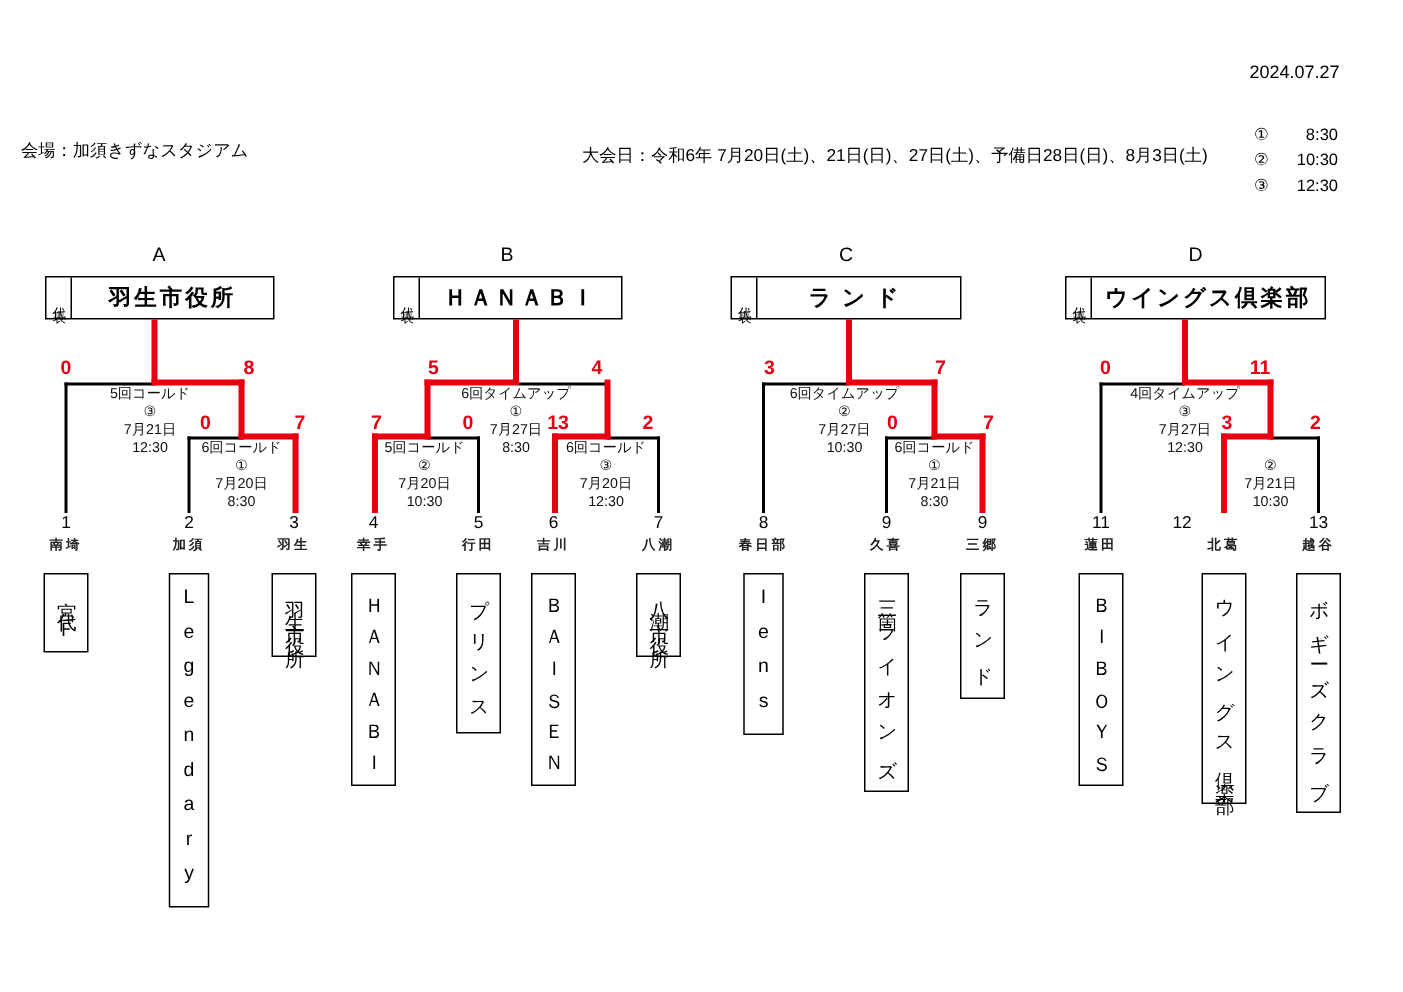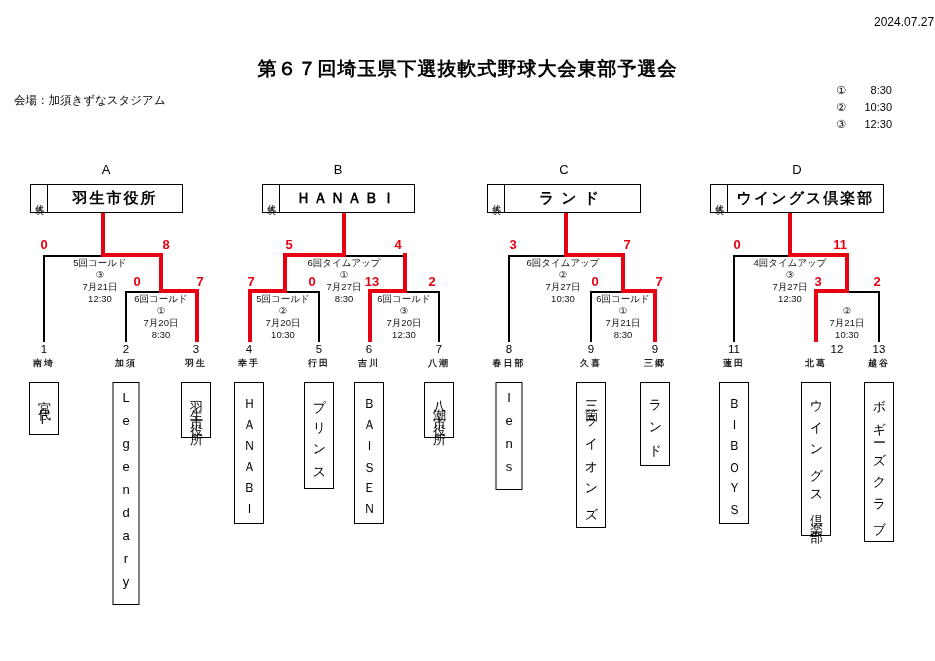--- a/index.html
+++ b/index.html
@@ -1,20 +1,20 @@
 <!DOCTYPE html>
 <html><head>
 <meta charset="utf-8">
 <style>
   * { margin:0; padding:0; box-sizing:border-box; }
   html,body { background:#fff; }
   body { font-family:"Liberation Sans","DejaVu Sans",sans-serif; color:#000; }
   .canvas { position:relative; width:935px; height:661px; background:#fff; overflow:hidden; }
 
-  .doc-date { position:absolute; left:833px; top:15px; font-size:12px;margin-left:41px; }
+  .doc-date { position:absolute; left:833px; top:41px; font-size:12px; }
   .title { position:absolute; left:0; right:0; top:56px; text-align:center; font-size:19px; font-weight:bold; letter-spacing:1px; }
   .venue { position:absolute; left:14px; top:93px; font-size:11.5px; }
   .schedule { position:absolute; left:388px; top:96px; font-size:11.5px; }
   .legend { position:absolute; left:836px; top:82px; font-size:11px; line-height:17px; }
   .legend-row { display:flex; justify-content:space-between; width:56px; }
 
   .block-letter { position:absolute; top:162px; font-size:13px; transform:translateX(-50%); }
   .rep-box { position:absolute; top:184px; height:29px; border:1.6px solid #000; display:flex; background:#fff; }
   .rep-label { width:17px; border-right:1.2px solid #000; writing-mode:vertical-rl; text-orientation:upright; font-size:9px; letter-spacing:2px; display:flex; align-items:center; justify-content:center; }
   .rep-name { flex:1; display:flex; align-items:center; justify-content:center; font-weight:bold; font-size:15px; letter-spacing:2px; white-space:nowrap; }
@@ -29,22 +29,22 @@
   .tnum  { position:absolute; transform:translateX(-50%); top:343px; font-size:11.5px; }
   .tdist { position:absolute; transform:translateX(-50%); top:357px; font-size:9px; letter-spacing:2px; white-space:nowrap; color:#222;font-weight:bold; }
   .tbox  { position:absolute; transform:translateX(-50%); top:382px; writing-mode:vertical-rl; text-orientation:upright; border:1.6px solid #000; font-size:13px; letter-spacing:8px; padding:7px 5px; background:#fff; white-space:nowrap; }
 </style>
 </head>
 <body>
 
 <div class="canvas">
 
   <div class="doc-date">2024.07.27</div>
-  <div class="title">第６７回埼玉県下選抜軟式野球大会東部予選会</div>
   <div class="venue">会場：加須きずなスタジアム</div>
+  <div class="schedule">大会日：令和6年 7月20日(土)、21日(日)、27日(土)、予備日28日(日)、8月3日(土)</div>
   <div class="legend">
     <div class="legend-row">
         <span>①</span>
         <span>8:30</span>
       </div>
     <div class="legend-row">
         <span>②</span>
         <span>10:30</span>
       </div>
     <div class="legend-row">
@@ -198,21 +198,21 @@
   <div class="tnum" style="left:126px">2</div>
   <div class="tnum" style="left:196px">3</div>
   <div class="tnum" style="left:249px">4</div>
   <div class="tnum" style="left:319px">5</div>
   <div class="tnum" style="left:369px">6</div>
   <div class="tnum" style="left:439px">7</div>
   <div class="tnum" style="left:509px">8</div>
   <div class="tnum" style="left:591px">9</div>
   <div class="tnum" style="left:655px">9</div>
   <div class="tnum" style="left:734px">11</div>
-  <div class="tnum" style="left:837px">12</div>
+  <div class="tnum" style="left:788px">12</div>
   <div class="tnum" style="left:879px">13</div>
 
   <div class="tdist" style="left:44px">南埼</div>
   <div class="tdist" style="left:126px">加須</div>
   <div class="tdist" style="left:196px">羽生</div>
   <div class="tdist" style="left:249px">幸手</div>
   <div class="tdist" style="left:319px">行田</div>
   <div class="tdist" style="left:369px">吉川</div>
   <div class="tdist" style="left:439px">八潮</div>
   <div class="tdist" style="left:509px">春日部</div>

